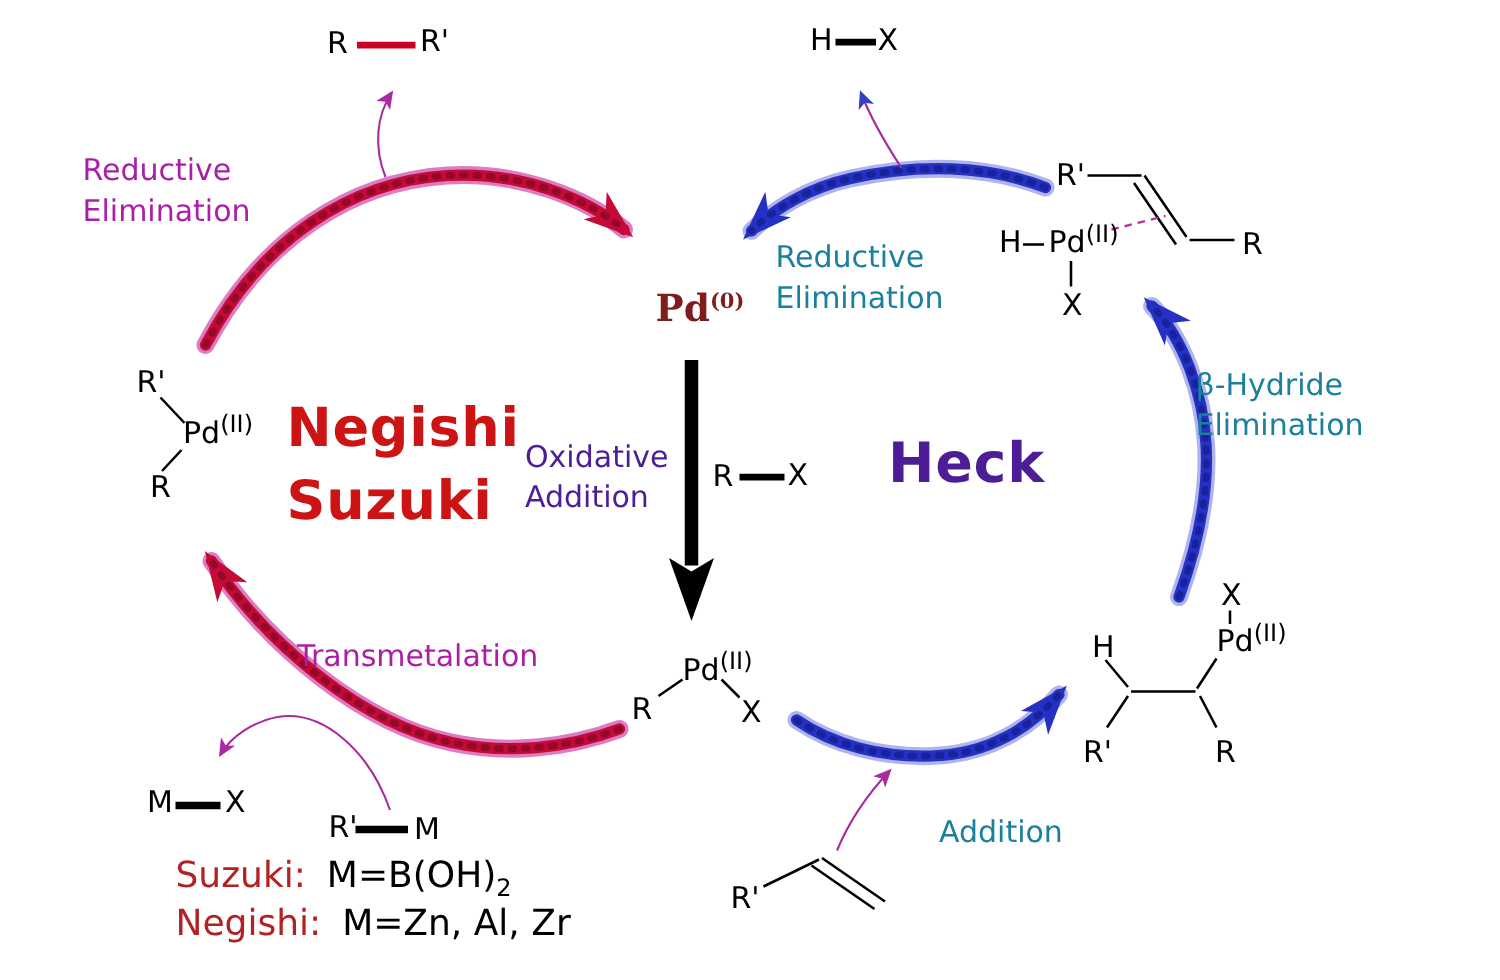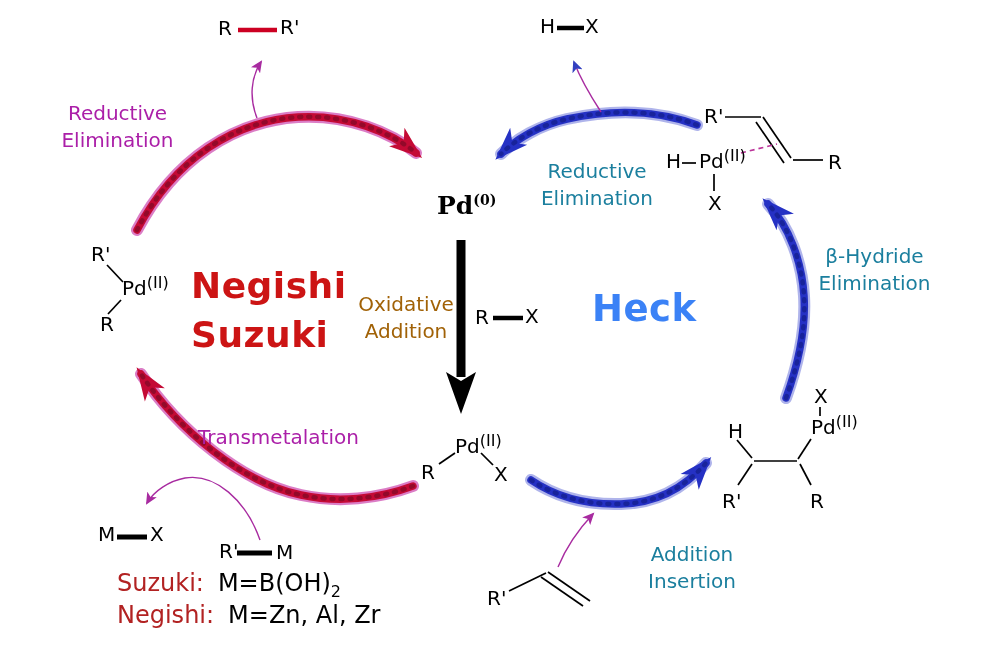--- a/index.html
+++ b/index.html
@@ -1,28 +1,28 @@
 <!DOCTYPE html>
 <html><head>
 <meta charset="utf-8">
 <style>
   html,body{margin:0;padding:0;background:#fff;}
   .stage{position:relative;width:1000px;height:653px;background:#ffffff;
          font-family:"DejaVu Sans",sans-serif;overflow:hidden;}
   .stage svg{position:absolute;left:0;top:0;}
   .atom{position:absolute;font-size:20px;line-height:1;color:#000;white-space:nowrap;}
   .ox{font-size:16px;position:relative;top:-7px;}
-  .step{position:absolute;font-size:20px;line-height:27px;text-align:center;white-space:nowrap;}
+  .step{position:absolute;font-size:20px;line-height:27px;text-align:left;white-space:nowrap;}
   .magenta{color:#ab1fa8;}
   .teal{color:#1b7f9e;}
   .title{position:absolute;font-weight:bold;line-height:1;letter-spacing:.5px;}
   .red-title{color:#cc1414;font-size:36px;}
-  .blue-title{color:#3b82f6;font-size:37px;}
+  .blue-title{color:#4c1d95;font-size:37px;}
   .pd0{position:absolute;font-family:"DejaVu Serif",serif;font-weight:bold;
-       font-size:25px;line-height:1;color:#000000;white-space:nowrap;}
+       font-size:25px;line-height:1;color:#7f1d1d;white-space:nowrap;}
   .pd0 .s0{font-size:14px;position:relative;top:-9px;}
   .legend-line{position:absolute;font-size:24px;line-height:1.1;color:#000;white-space:nowrap;}
   .legend-name{color:#b22222;margin-right:14px;margin-left:33px;}
   .sub{font-size:16px;position:relative;top:6px;}
   .halo-red{fill:none;stroke:#c738a8;stroke-width:12;stroke-linecap:round;opacity:.65;}
   .core-red{fill:none;stroke:#c40a35;stroke-width:7.5;stroke-linecap:round;}
   .tex-red{fill:none;stroke:#3a0818;stroke-width:4.5;stroke-linecap:round;
            stroke-dasharray:2 7;opacity:.35;}
   .halo-blue{fill:none;stroke:#7a82dd;stroke-width:12;stroke-linecap:round;opacity:.6;}
   .core-blue{fill:none;stroke:#2531c4;stroke-width:7.5;stroke-linecap:round;}
@@ -163,24 +163,23 @@
   <div class="step teal" style="left:517px;top:158px;width:160px">
     <div>Reductive</div>
     <div>Elimination</div>
   </div>
   <div class="step teal" style="left:797px;top:243px;width:155px">
     <div>β-Hydride</div>
     <div>Elimination</div>
   </div>
   <div class="step teal" style="left:626px;top:541px;width:132px">
     <div>Addition</div>
-    <div>Insertion</div>
   </div>
   <div class="step magenta" style="left:198px;top:424px">Transmetalation</div>
-  <div class="step" style="left:350px;top:291px;width:112px;color:#a16207">
+  <div class="step" style="left:350px;top:291px;width:112px;color:#4c1d95">
     <div>Oxidative</div>
     <div>Addition</div>
   </div>
 
   <div class="title red-title" style="left:191px;top:268px">Negishi</div>
   <div class="title red-title" style="left:191px;top:317px">Suzuki</div>
   <div class="title blue-title" style="left:592px;top:290px">Heck</div>
 
   <div class="legend-line" style="left:84px;top:570px">
     <span class="legend-name">Suzuki:</span><span>M=B(OH)</span><span class="sub">2</span>

